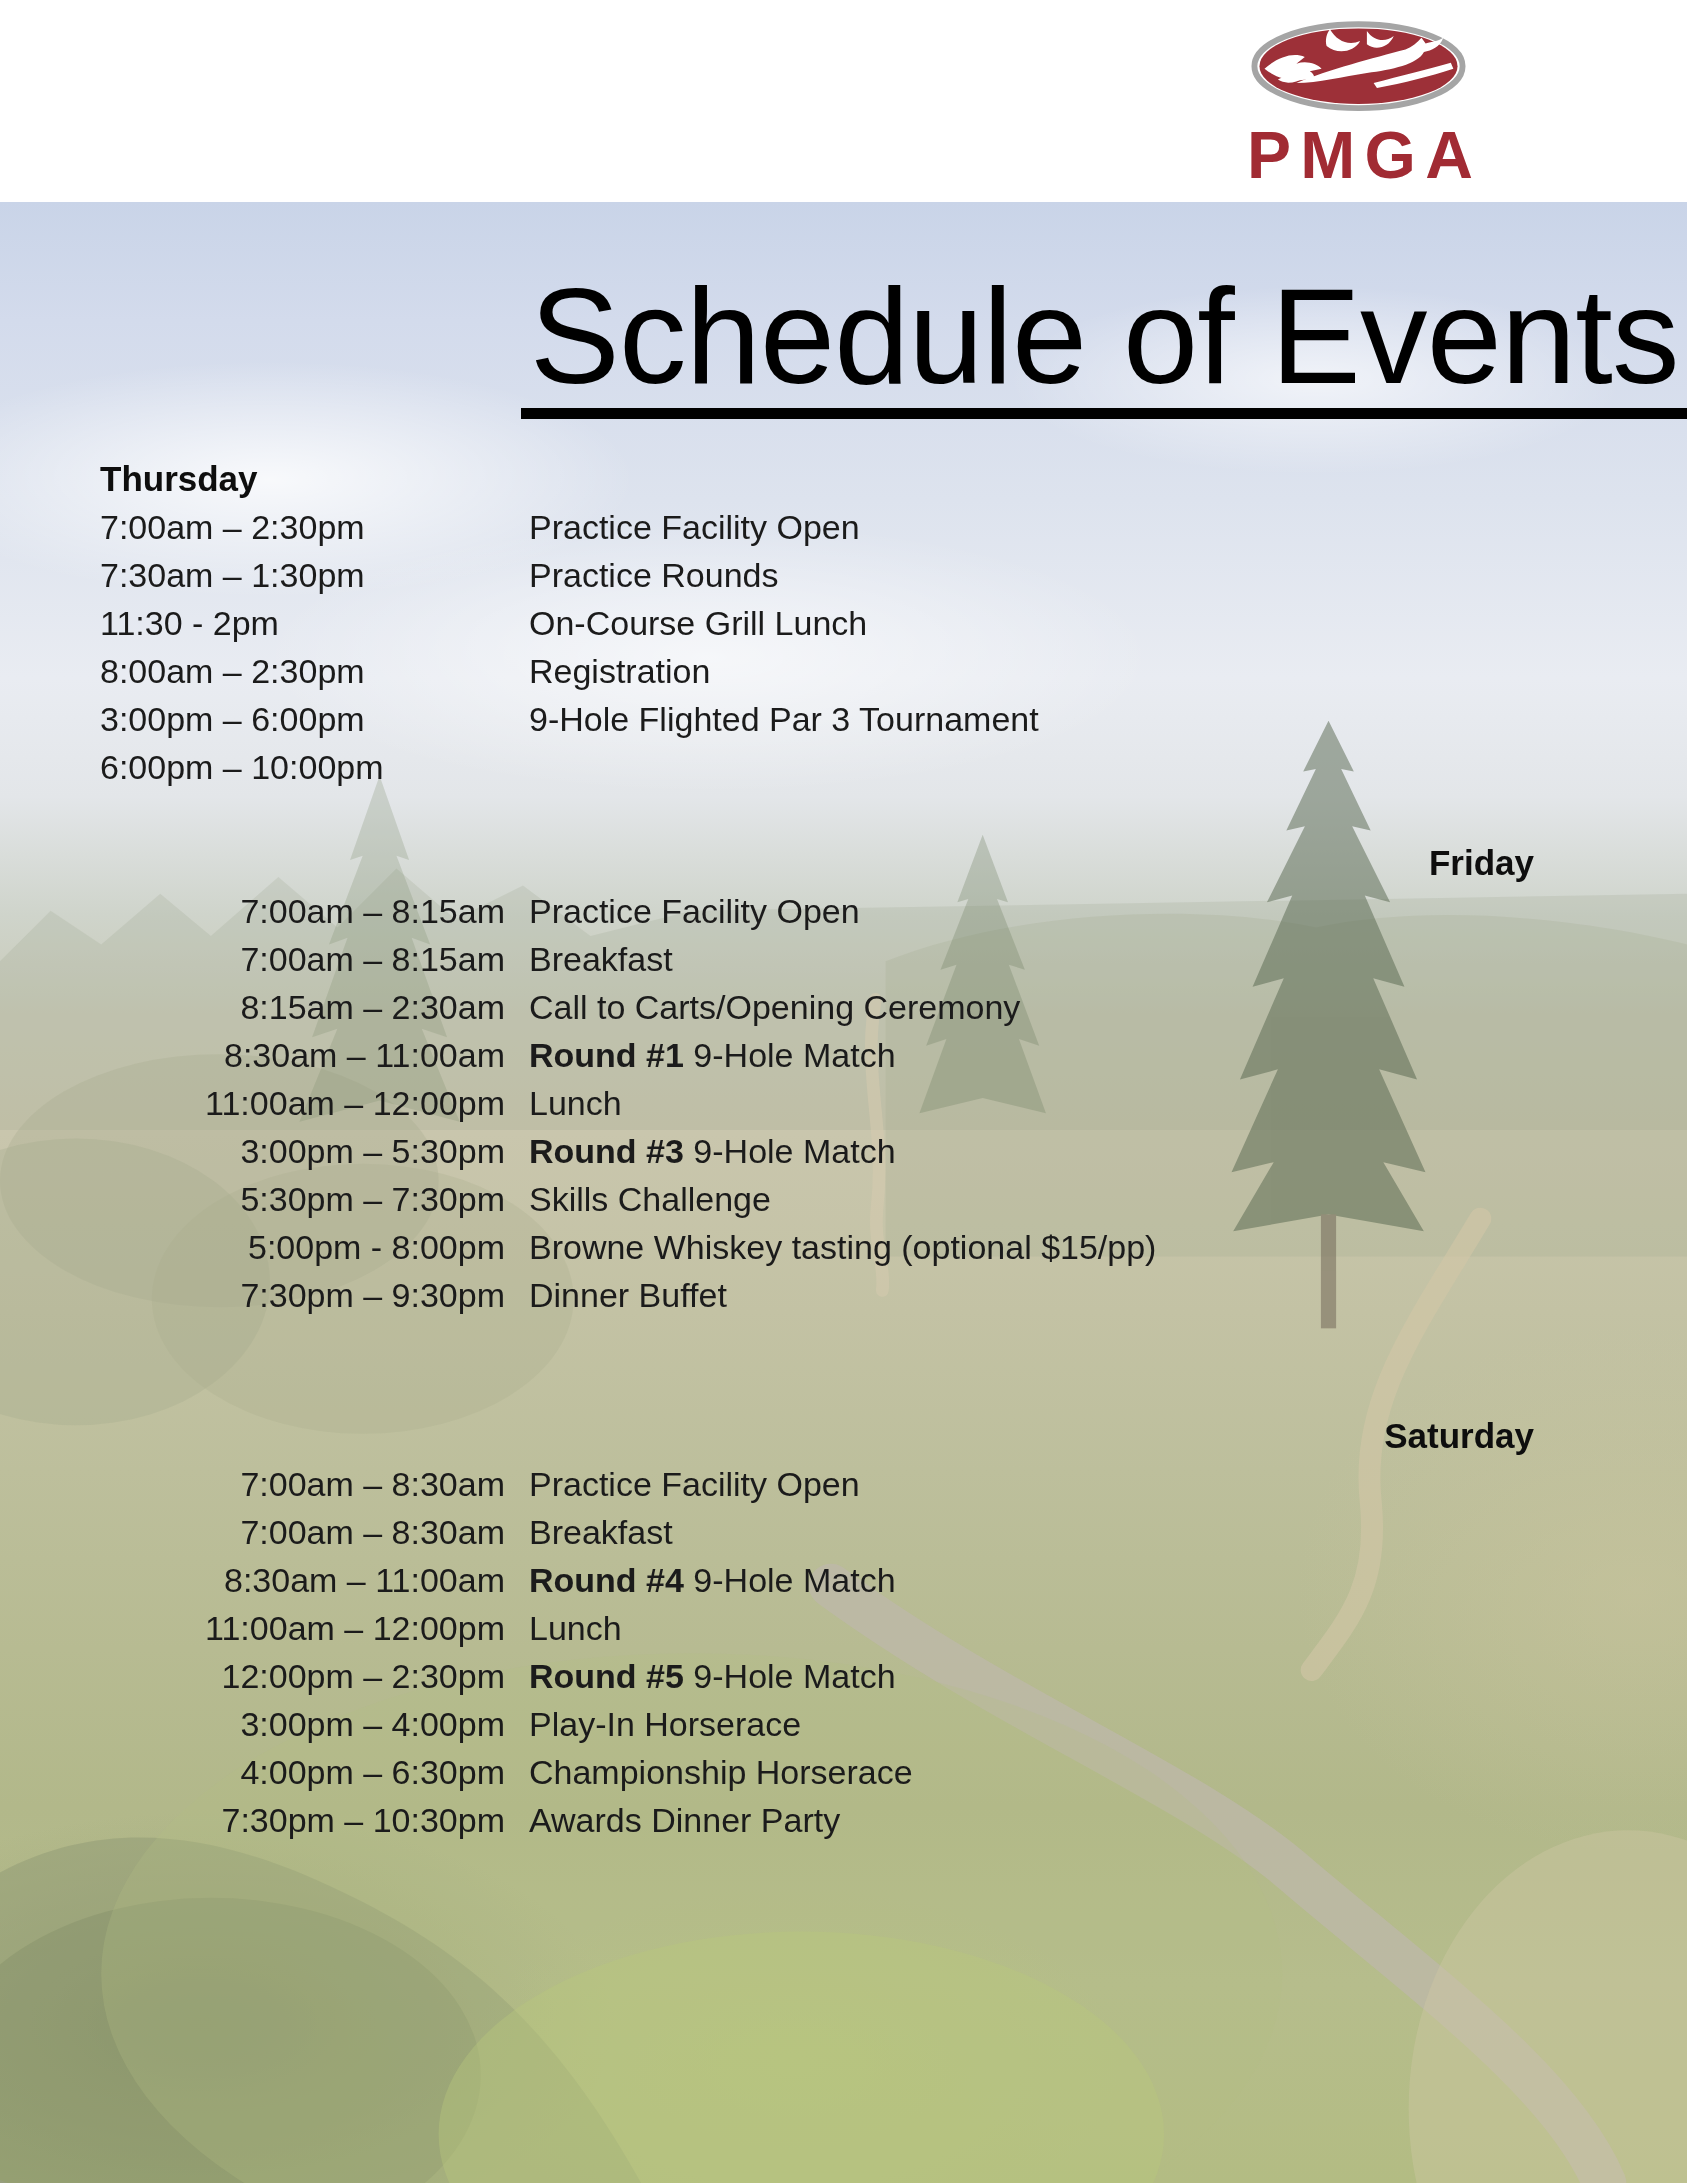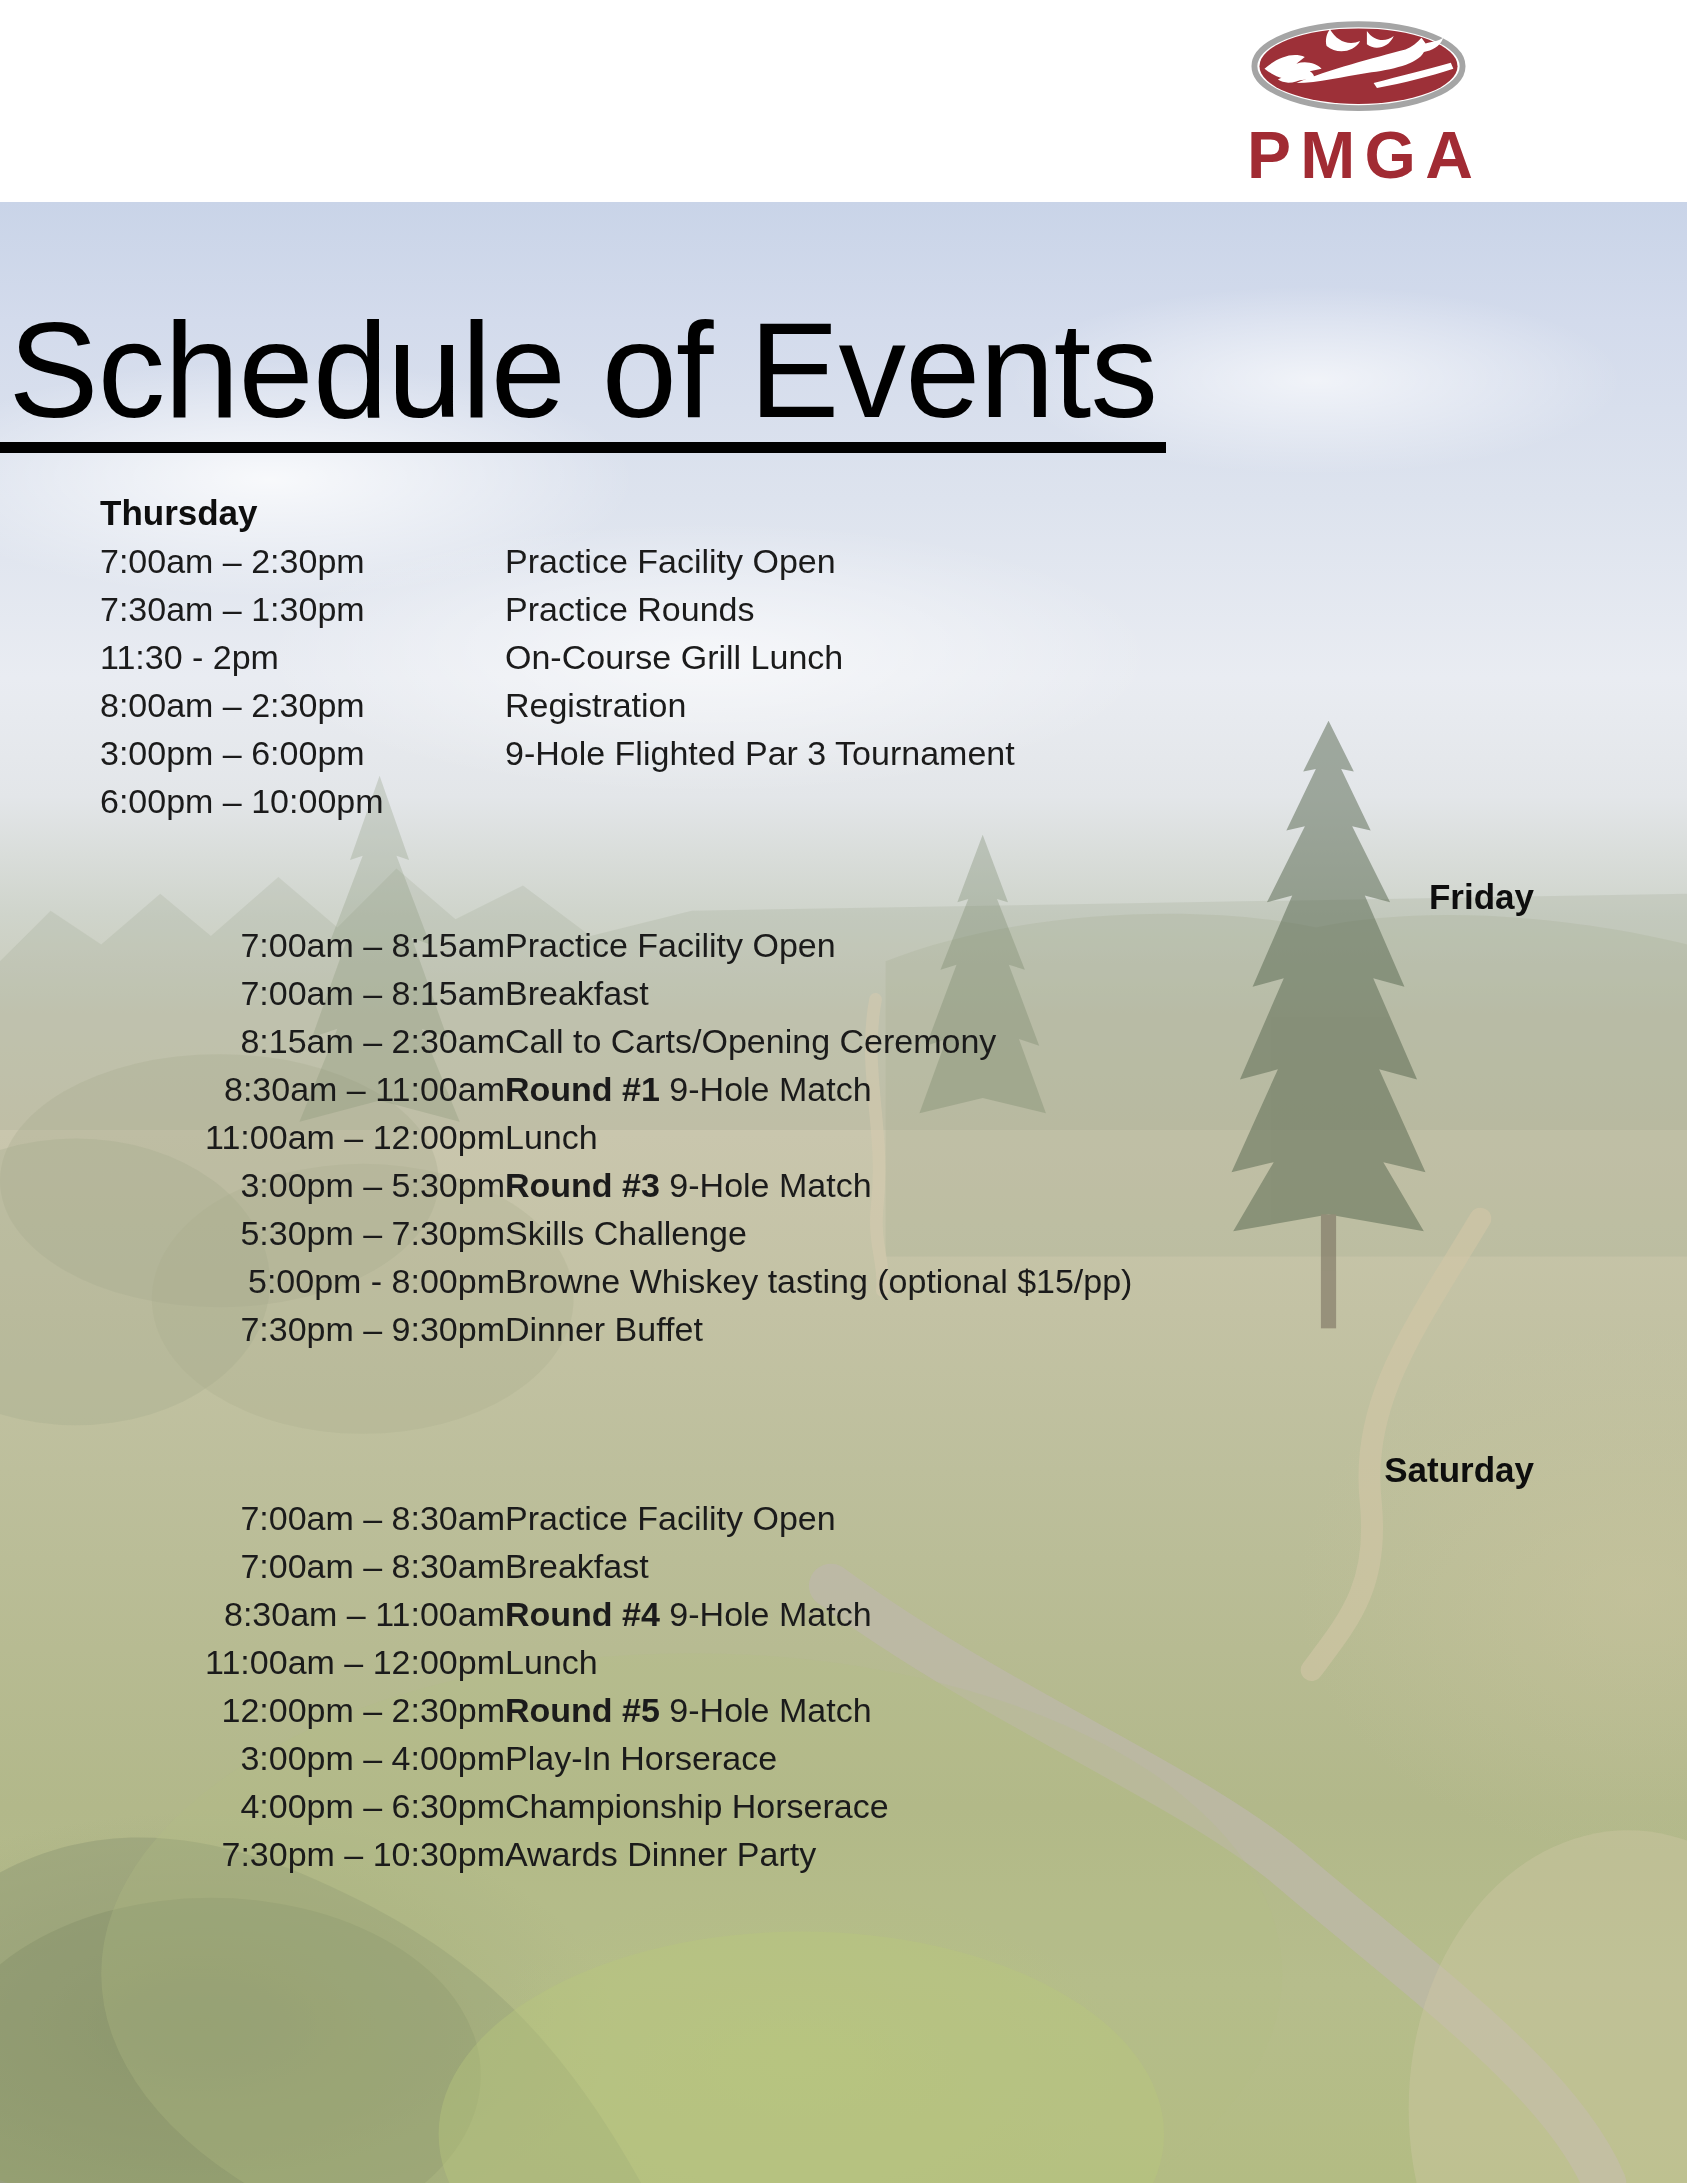--- a/index.html
+++ b/index.html
@@ -42,35 +42,35 @@
       radial-gradient(ellipse 456px 354px at 97% 70%, rgba(205,198,160,0.45), rgba(205,198,160,0) 75%),
       linear-gradient(180deg,
         #c9d4e8 0%, #d3dbec 6%, #dde3ee 15%, #e9ecf2 24%,
         #e3e6e9 30%, #cfd4cb 36%, #c9cab7 41%, #c9c6ad 47%,
         #c3c2a4 56%, #bdbf9c 64%, #b7bb92 73%, #b2b88a 81%,
         #b6bd8c 90%, #b3bc83 100%);
   }
   .scenery{position:absolute;inset:0;width:100%;height:100%;}
 
   
-  .title-wrap{position:relative;text-align:left;padding-top:105px;}
+  .title-wrap{position:relative;text-align:right;padding-top:71px;}
   .title{
     display:inline-block;
     font-size:135px;line-height:127px;font-weight:400;
     letter-spacing:-0.8px;color:#000;
     padding:0 8.4px 8.4px 8.4px;
     border-bottom:11.8px solid #000;
   }
 
   
   .schedule{position:relative;margin:36px 0 0 100px;width:1434px;}
   .day + .day{margin-top:48px;text-align:right;}
   .day:nth-of-type(3){margin-top:93px;}
   .day-name{font-size:35px;font-weight:700;line-height:48px;color:#0e0e0e;}
-  .row{display:flex;line-height:48px;}
+  .row{display:flex;line-height:48px;gap:24px;}
   .time{flex:0 0 405px;font-size:34px;white-space:nowrap;}
   .desc{font-size:34px;white-space:nowrap;}
   .desc b{font-weight:700;}
 </style>
 </head>
 <body>
 
 <div class="page">
 
   <div class="top-band">

